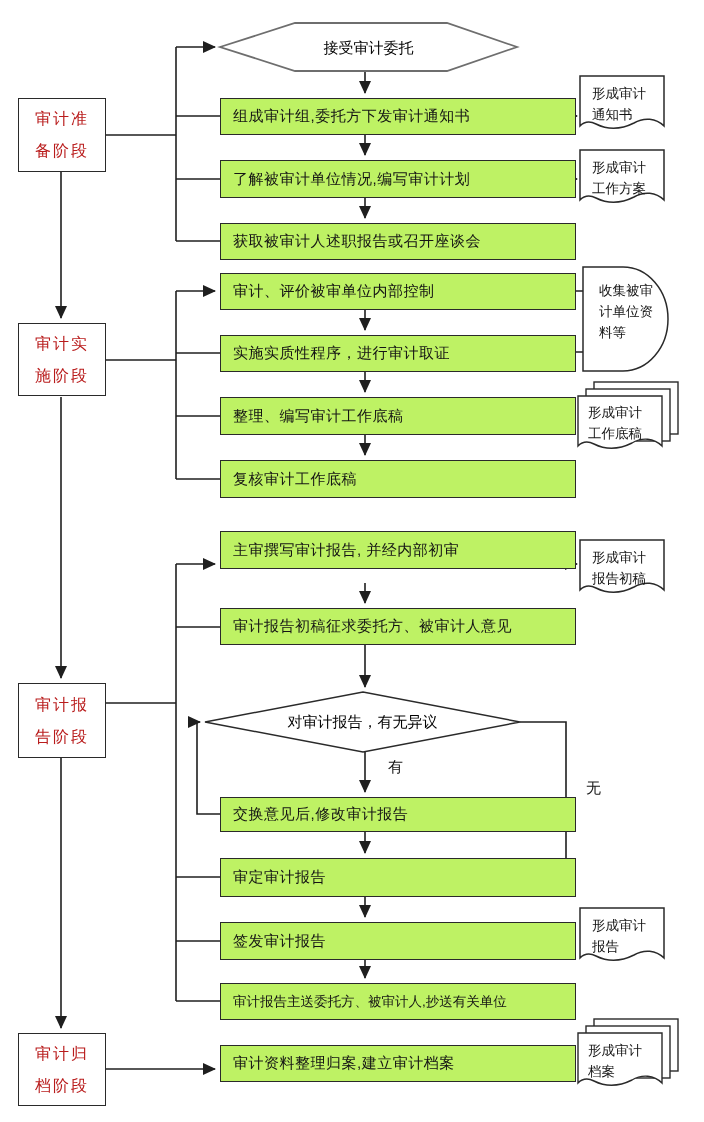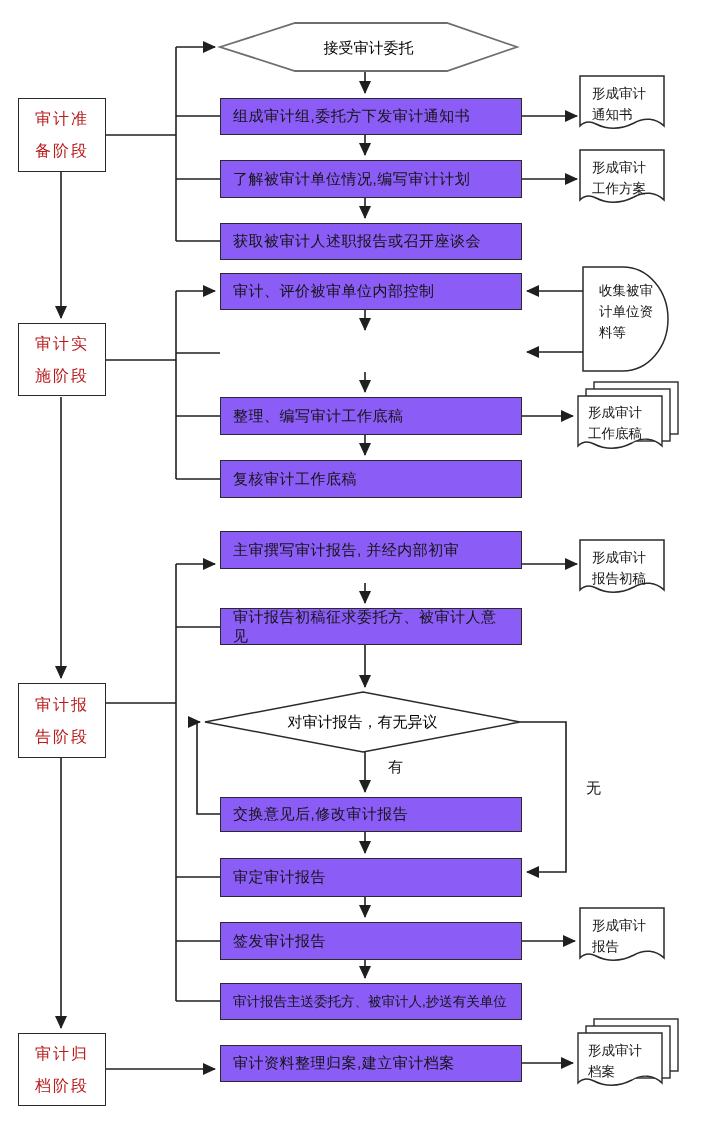--- a/index.html
+++ b/index.html
@@ -1,22 +1,22 @@
 <!DOCTYPE html>
 <html><head>
 <meta charset="utf-8">
 <style>
   html,body { margin:0; padding:0; background:#fff; }
   body { font-family:"Liberation Sans","DejaVu Sans",sans-serif; color:#111; }
   #canvas { position:relative; width:704px; height:1122px; background:#fff; overflow:hidden; }
   #connectors { position:absolute; left:0; top:0; width:704px; height:1122px; }
 
   .pbox {
-    position:absolute; left:220px; width:302px; box-sizing:border-box;
-    border:1.6px solid #2a2a2a; background:#8b5cf6;
+    position:absolute; left:220px; width:356px; box-sizing:border-box;
+    border:1.6px solid #2a2a2a; background:#bef264;
     display:flex; align-items:center; padding:0 12px;
     font-size:15px; letter-spacing:0.5px; color:#141414;
   }
   .pbox.tight { font-size:13.5px; letter-spacing:0; }
 
   .stage {
     position:absolute; left:18px; width:88px; box-sizing:border-box;
     border:1.6px solid #2a2a2a; background:#fff;
     display:flex; align-items:center; justify-content:center; text-align:center;
     white-space:pre-line; font-size:16px; line-height:2.0; letter-spacing:2px; color:#b91c1c;
@@ -132,20 +132,21 @@
 告阶段</div>
   <div class="stage" style="top:1033px;height:73px;">审计归
 档阶段</div>
 
   <div class="center-label" style="left:220px;top:39px;width:297px;">接受审计委托</div>
 
   <div class="pbox" style="top:98px;height:37px;">组成审计组,委托方下发审计通知书</div>
   <div class="pbox" style="top:160px;height:38px;">了解被审计单位情况,编写审计计划</div>
   <div class="pbox" style="top:223px;height:37px;">获取被审计人述职报告或召开座谈会</div>
   <div class="pbox" style="top:273px;height:37px;">审计、评价被审单位内部控制</div>
+  <div class="pbox" style="top:335px;height:37px;">实施实质性程序，进行审计取证</div>
   <div class="pbox" style="top:460px;height:38px;">复核审计工作底稿</div>
   <div class="pbox" style="top:397px;height:38px;">整理、编写审计工作底稿</div>
   <div class="pbox" style="top:531px;height:38px;">主审撰写审计报告, 并经内部初审</div>
   <div class="pbox" style="top:608px;height:37px;">审计报告初稿征求委托方、被审计人意见</div>
   <div class="pbox" style="top:797px;height:35px;">交换意见后,修改审计报告</div>
   <div class="pbox" style="top:858px;height:39px;">审定审计报告</div>
   <div class="pbox" style="top:922px;height:38px;">签发审计报告</div>
   <div class="pbox tight" style="top:983px;height:37px;">审计报告主送委托方、被审计人,抄送有关单位</div>
   <div class="pbox" style="top:1045px;height:37px;">审计资料整理归案,建立审计档案</div>
 

